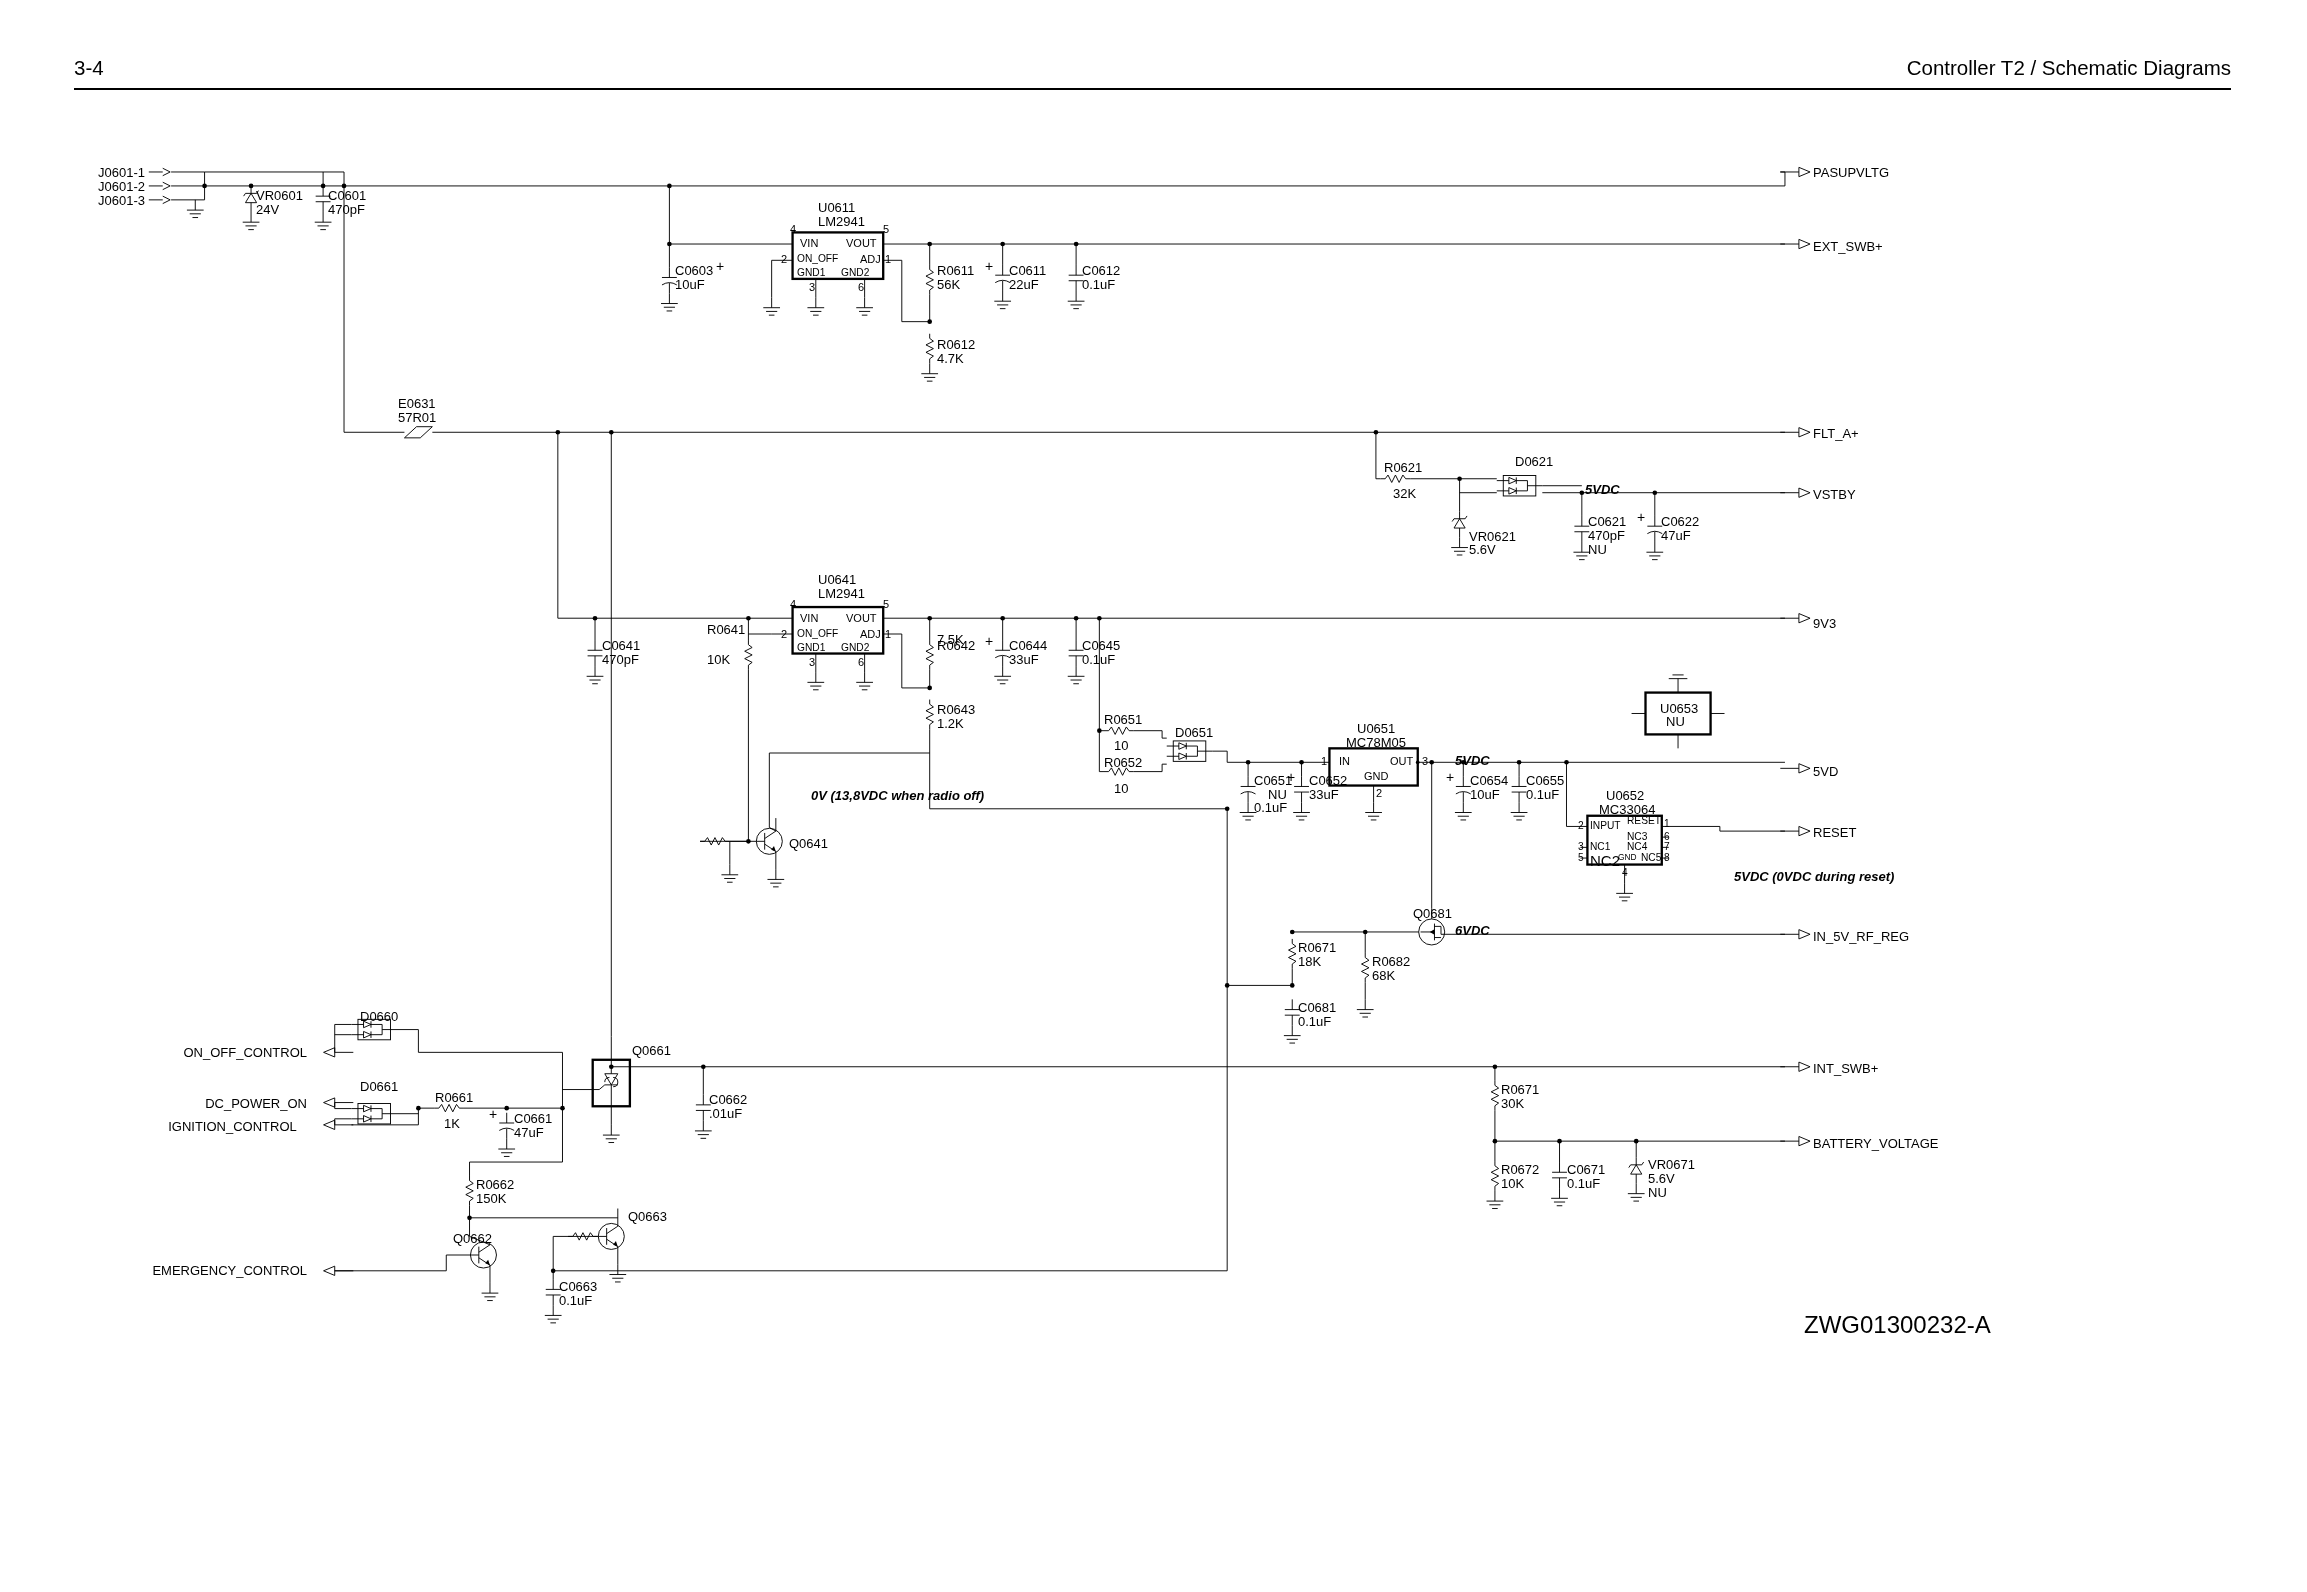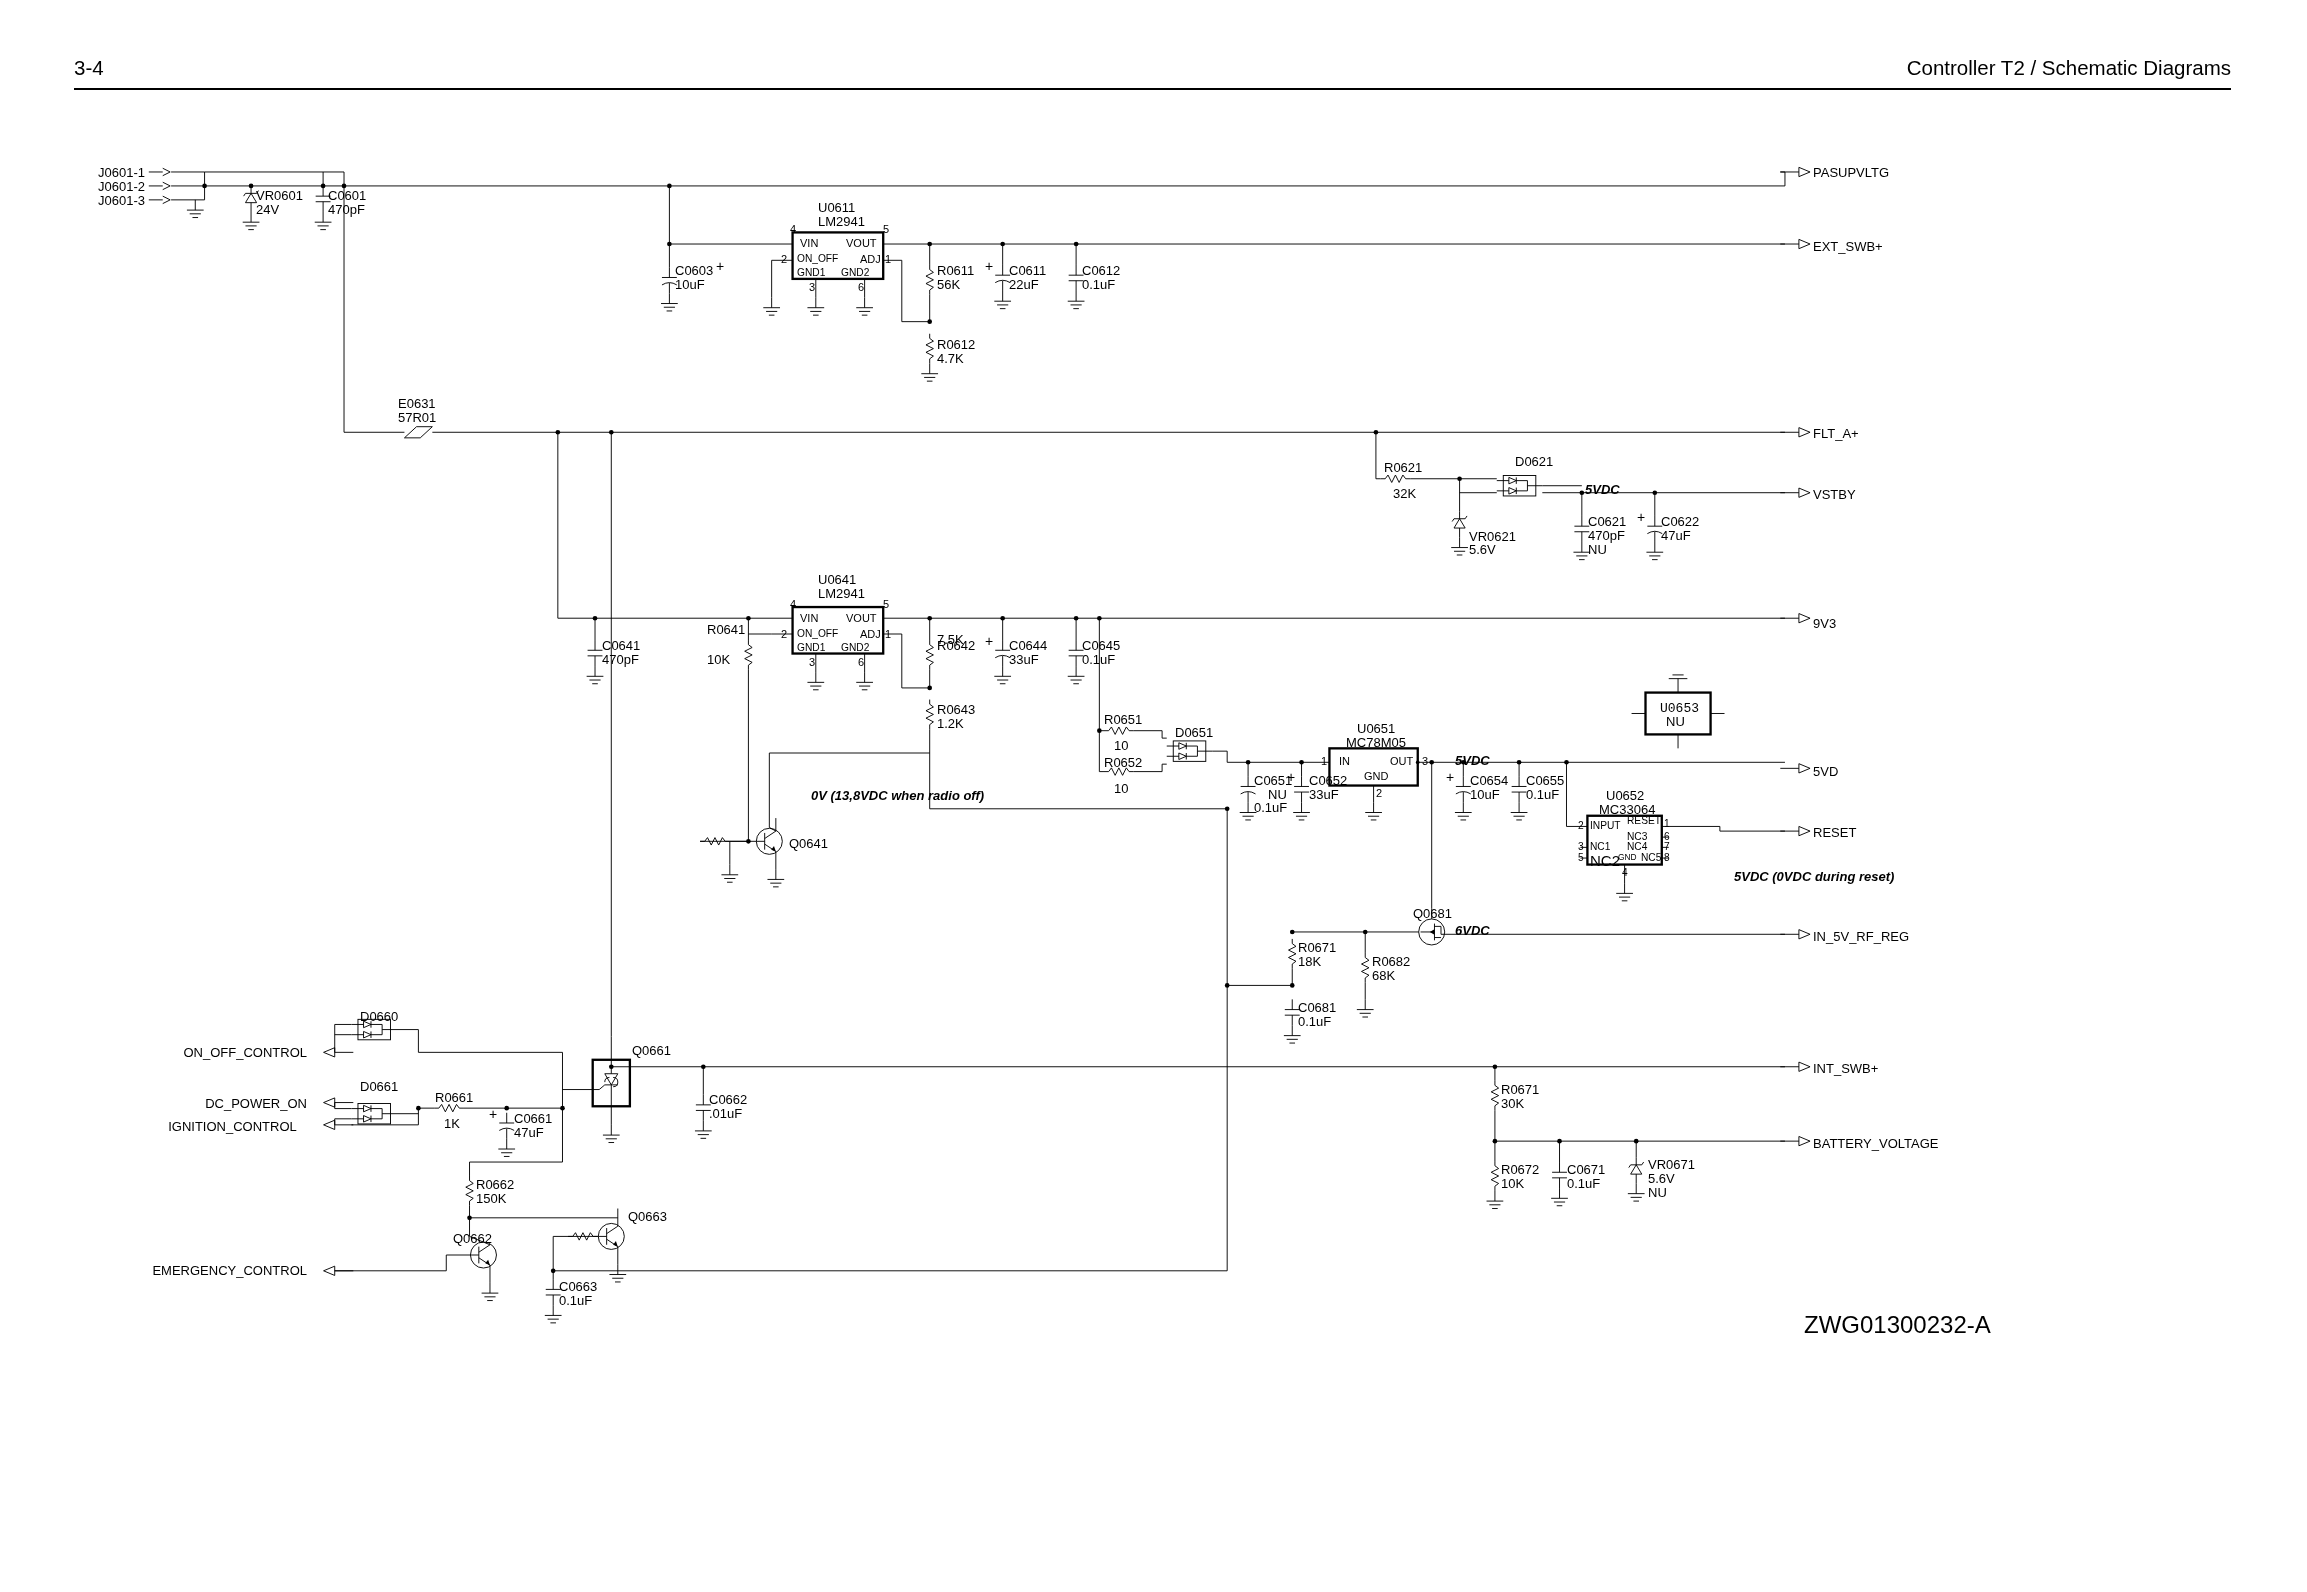--- a/index.html
+++ b/index.html
@@ -101,21 +101,21 @@
   <div class="txt" style="left:1590px;top:841px;font-size:10.2px;">NC1</div>
   <div class="txt" style="left:1627px;top:841px;font-size:10.2px;">NC4</div>
   <div class="txt" style="left:1664px;top:841px;font-size:10.2px;">7</div>
   <div class="txt" style="left:1578px;top:852px;font-size:10.2px;">5</div>
   <div class="txt" style="left:1590px;top:852px;font-size:15px;">NC2</div>
   <div class="txt" style="left:1618px;top:852px;font-size:8.4px;">GND</div>
   <div class="txt" style="left:1641px;top:852px;font-size:10.2px;">NC5</div>
   <div class="txt" style="left:1664px;top:852px;font-size:10.2px;">8</div>
   <div class="txt" style="left:1622px;top:867px;font-size:10.2px;">4</div>
 
-  <div class="txt" style="left:1660px;top:701px;font-family:Liberation Mono, monospace;">U0653</div>
+  <div class="txt" style="left:1660px;top:701px;">U0653</div>
   <div class="txt" style="left:1666px;top:714px;">NU</div>
 
   <div class="txt" style="left:256px;top:188px;">VR0601</div>
   <div class="txt" style="left:256px;top:202px;">24V</div>
   <div class="txt" style="left:328px;top:188px;">C0601</div>
   <div class="txt" style="left:328px;top:202px;">470pF</div>
 
   <div class="txt" style="left:675px;top:263px;">C0603</div>
   <div class="txt" style="left:675px;top:277px;">10uF</div>
   <div class="txt" style="left:716px;top:258px;font-size:14px;">+</div>

